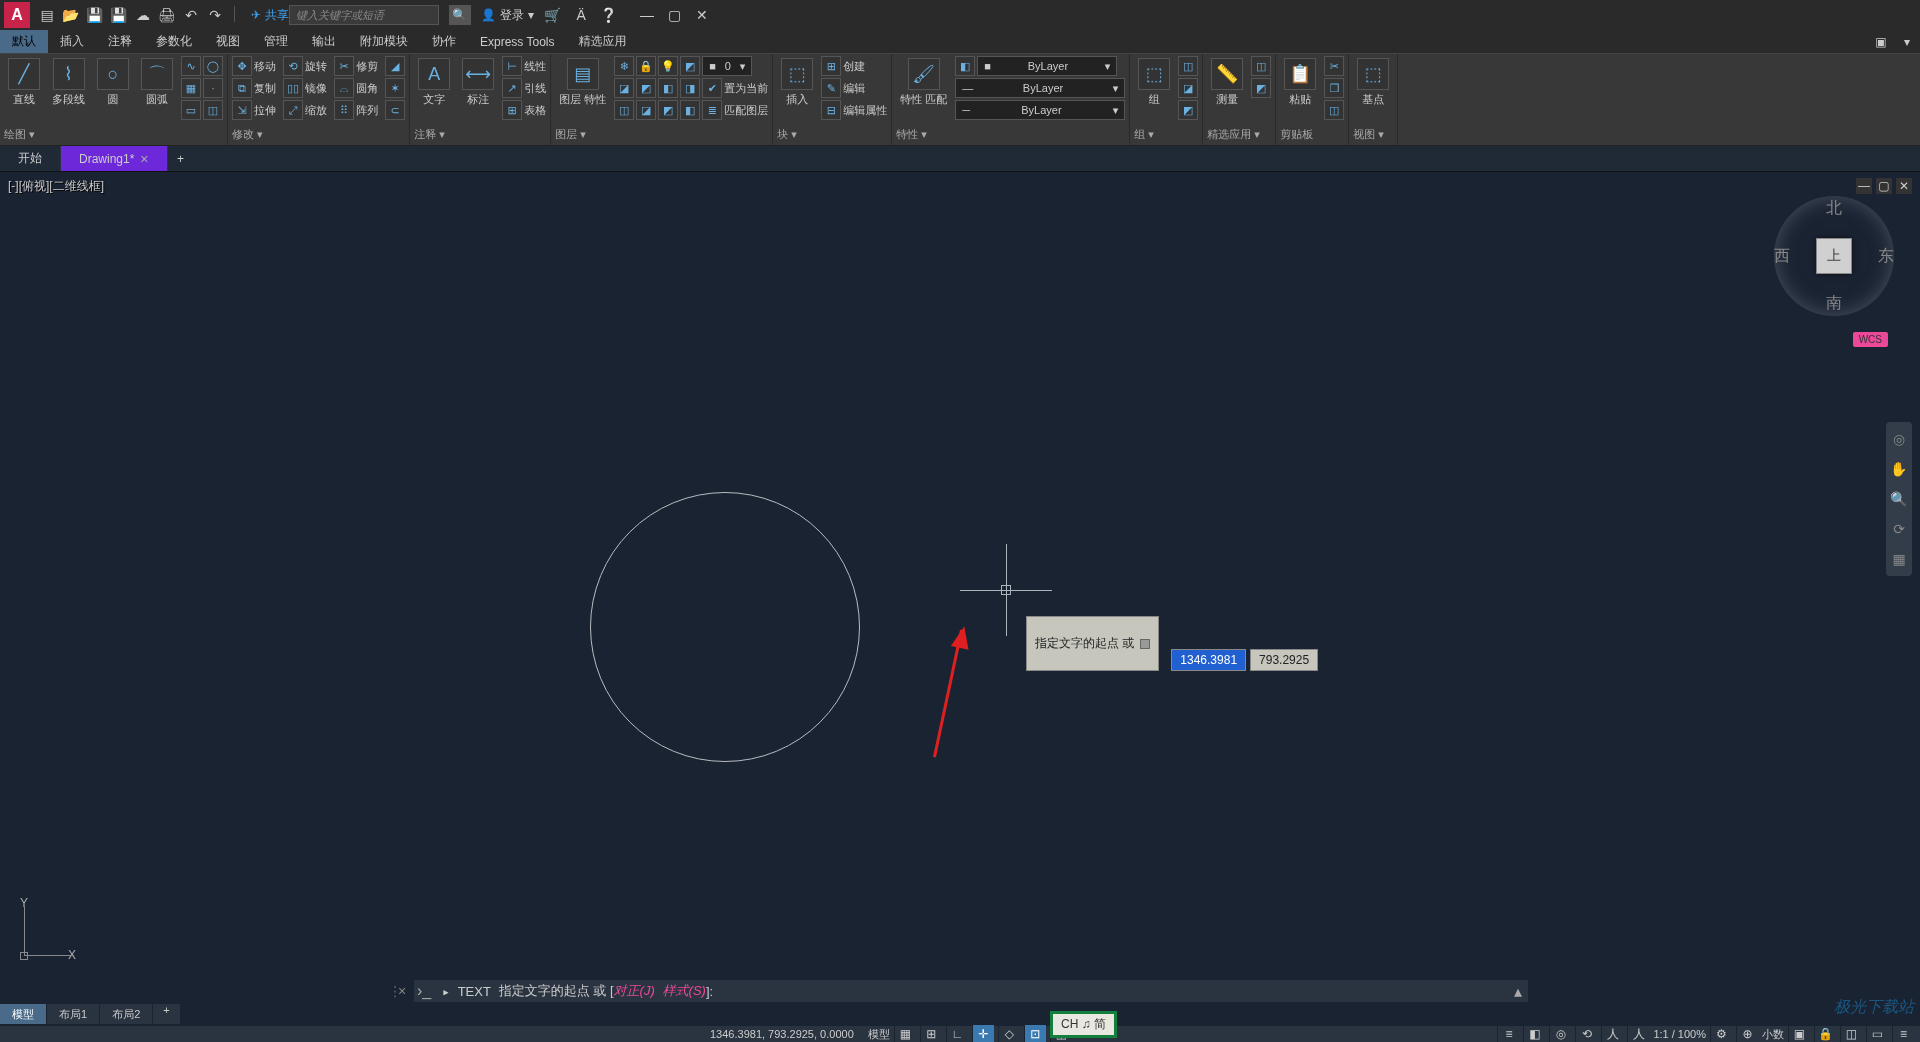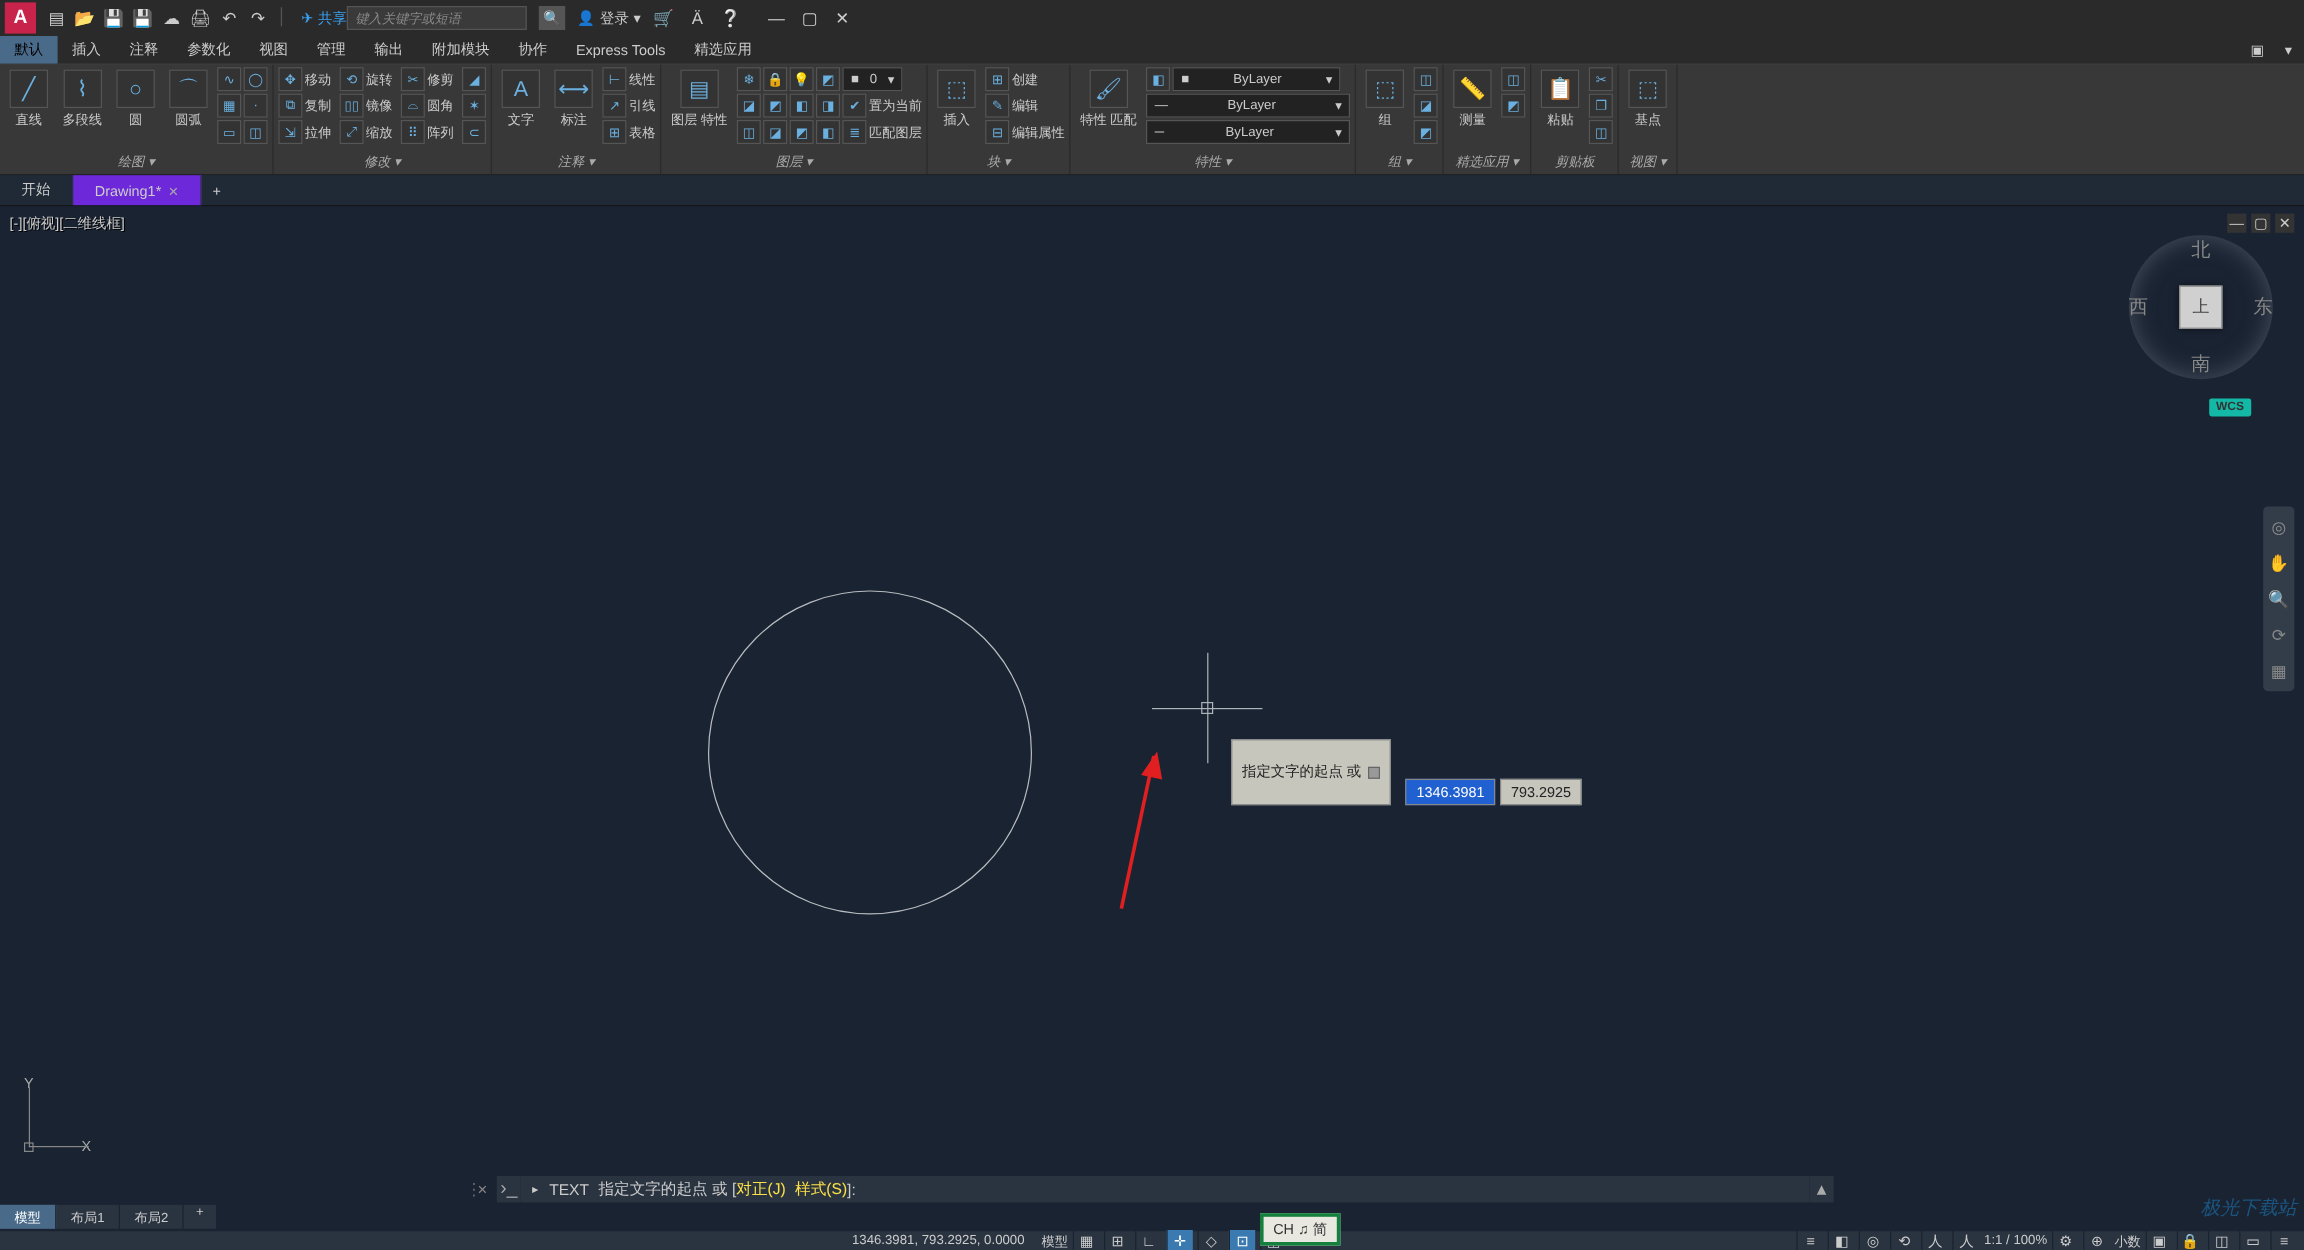--- a/index.html
+++ b/index.html
@@ -24,21 +24,21 @@
 .menubar { height: 24px; background: #2a2a2a; display: flex; color: #ccc; font-size: 12px; border-bottom: 1px solid #444; }
 .menu-item { padding: 0 12px; display: flex; align-items: center; cursor: pointer; }
 .menu-item.active { background: #4a6a8a; color: #000000; }
 .menu-right { margin-left: auto; display: flex; }
 .menu-rt-icon { width: 26px; display: flex; align-items: center; justify-content: center; cursor: pointer; }
 
 
 .ribbon { height: 92px; background: #383838; display: flex; color: #ccc; border-bottom: 1px solid #222; }
 .ribbon-panel { border-right: 1px solid #2a2a2a; display: flex; flex-direction: column; padding: 2px 4px; }
 .panel-body { flex: 1; display: flex; gap: 4px; align-items: flex-start; }
-.panel-title { text-align: center; font-size: 11px; color: #aaa; padding: 1px 0; cursor: pointer; font-style: italic; }
+.panel-title { text-align: left; font-size: 11px; color: #aaa; padding: 1px 0; cursor: pointer; }
 .big-btn { display: flex; flex-direction: column; align-items: center; gap: 2px; padding: 2px 4px; cursor: pointer; font-size: 11px; }
 .big-icon { width: 32px; height: 32px; border: 1px solid #555; display: flex; align-items: center; justify-content: center; font-size: 18px; color: #6ab0e0; background: #333; }
 .small-grid { display: flex; flex-direction: column; gap: 2px; }
 .small-row { display: flex; gap: 2px; align-items: center; height: 20px; font-size: 11px; }
 .small-icon { width: 20px; height: 20px; border: 1px solid #555; background: #333; display: flex; align-items: center; justify-content: center; font-size: 11px; color: #6ab0e0; }
 .combo { background: #222; border: 1px solid #555; height: 20px; padding: 0 6px; font-size: 11px; color: #ccc; display: flex; align-items: center; justify-content: space-between; min-width: 140px; }
 
 
 .filetabs { height: 26px; background: #1f2a36; display: flex; align-items: center; color: #ccc; font-size: 12px; border-bottom: 1px solid #111; }
 .file-tab { padding: 0 18px; height: 100%; display: flex; align-items: center; cursor: pointer; gap: 6px; border-right: 1px solid #2a3440; }
@@ -75,41 +75,41 @@
 
 
 .viewcube { position: absolute; top: 24px; right: 26px; width: 120px; height: 120px; }
 .vc-ring { width: 120px; height: 120px; border-radius: 50%; box-shadow: 0 0 20px rgba(120,130,140,0.5) inset; position: relative; }
 .vc-face { position: absolute; top: 42px; left: 42px; width: 36px; height: 36px; background: #d0d0d0; border: 1px solid #888; display: flex; align-items: center; justify-content: center; color: #444; font-size: 14px; box-shadow: 0 0 6px rgba(0,0,0,0.5); }
 .vc-dir { position: absolute; color: #888; font-size: 16px; }
 .vc-n { top: 2px; left: 52px; }
 .vc-s { bottom: 2px; left: 52px; }
 .vc-w { left: 0px; top: 50px; }
 .vc-e { right: 0px; top: 50px; }
-.wcs { position: absolute; right: 44px; top: 160px; background: #14b8a6; color: #333; font-size: 10px; padding: 2px 6px; border-radius: 2px; font-weight: bold; }
+.wcs { position: absolute; right: 32px; top: 160px; background: #ec4899; color: #333; font-size: 10px; padding: 2px 6px; border-radius: 2px; }
 
 
 .navbar { position: absolute; right: 8px; top: 250px; width: 26px; background: rgba(90,100,110,0.4); border-radius: 4px; display: flex; flex-direction: column; padding: 6px 0; gap: 8px; }
 .nav-icon { height: 22px; color: #888; display: flex; align-items: center; justify-content: center; font-size: 14px; cursor: pointer; }
 
 
 .ucs { position: absolute; bottom: 42px; left: 20px; color: #aaa; font-size: 12px; }
 .ucs-y { position: absolute; bottom: 52px; }
 .ucs-x { position: absolute; left: 48px; bottom: 0px; }
 .ucs-line-v { position: absolute; width: 1px; height: 50px; background: #888; left: 4px; bottom: 6px; }
 .ucs-line-h { position: absolute; height: 1px; width: 50px; background: #888; left: 4px; bottom: 6px; }
 .ucs-box { position: absolute; width: 8px; height: 8px; border: 1px solid #888; left: 0px; bottom: 2px; }
 
 
 .cmdline-wrap { position: absolute; bottom: 38px; left: 388px; height: 26px; display: flex; align-items: center; width: 1140px; }
 .cmd-drag { width: 10px; color: #666; font-size: 14px; }
 .cmd-close { width: 16px; color: #888; font-size: 14px; cursor: pointer; }
 .cmd-chevron { width: 20px; background: #2a3440; height: 22px; display: flex; align-items: center; justify-content: center; color: #aaa; cursor: pointer; }
 .cmd-input { flex: 1; background: #2a3440; height: 22px; color: #ccc; font-size: 13px; padding: 0 8px; display: flex; align-items: center; font-family: Consolas, monospace; }
-.cmd-input .kw { color: #fde047; }
+.cmd-input .kw { color: #ec4899; font-style: italic; }
 .cmd-end { width: 20px; background: #2a3440; height: 22px; display: flex; align-items: center; justify-content: center; color: #aaa; }
 
 
 .layout-tabs { position: absolute; bottom: 18px; left: 0; height: 20px; display: flex; background: #2a3440; font-size: 11px; color: #ccc; }
 .layout-tab { padding: 0 12px; display: flex; align-items: center; cursor: pointer; border-right: 1px solid #1a2330; }
 .layout-tab.active { background: #4a6a8a; color: #fff; }
 .layout-plus { padding: 0 10px; cursor: pointer; }
 
 
 .statusbar { position: absolute; bottom: 0; left: 0; right: 0; height: 16px; background: #2a3440; display: flex; align-items: center; color: #ccc; font-size: 11px; padding: 0 6px; }

